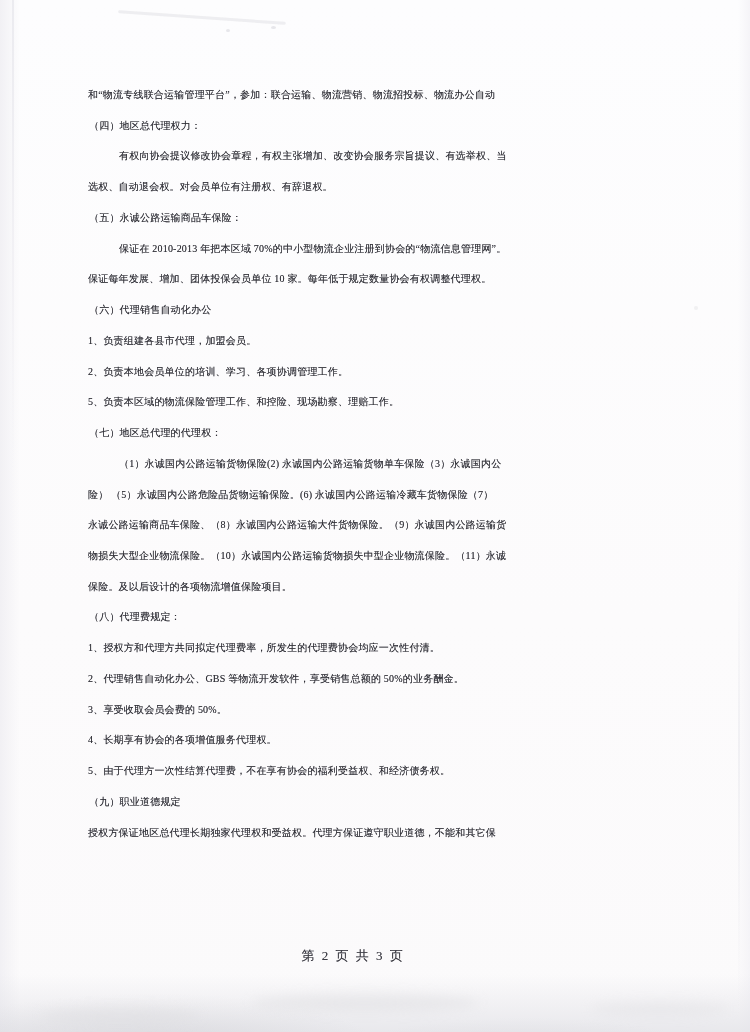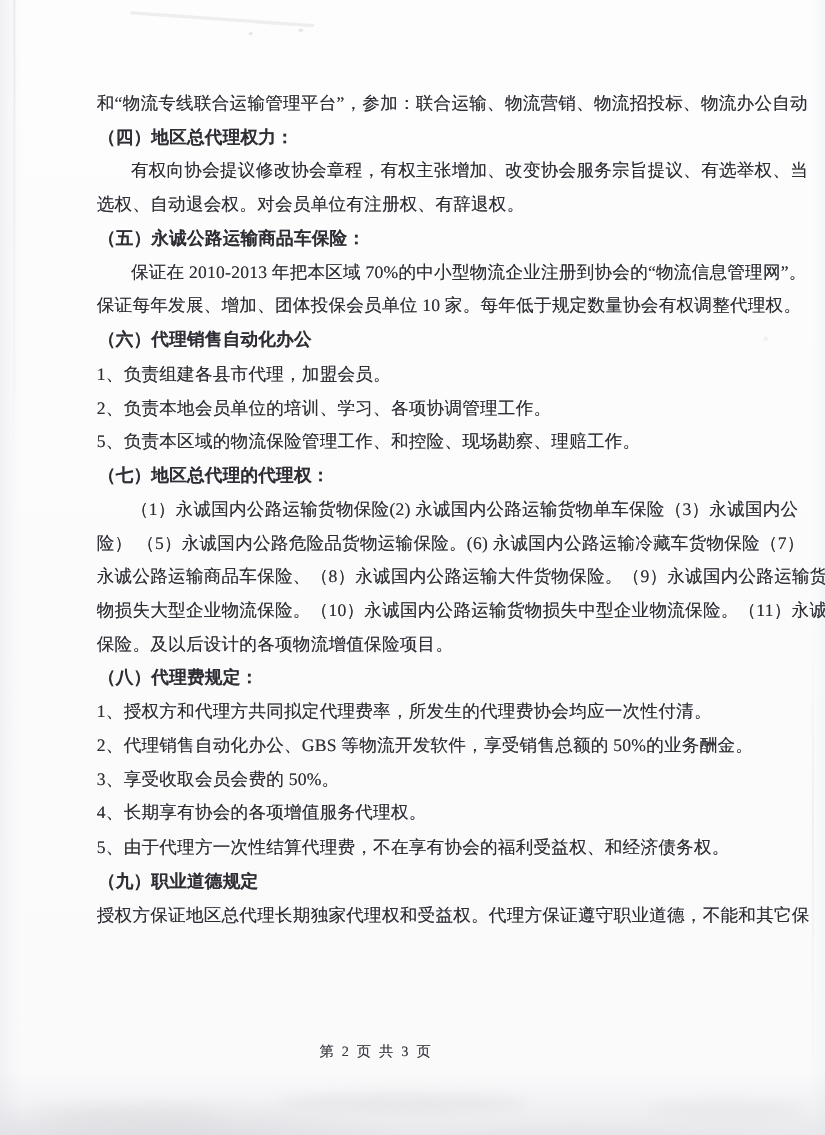--- a/index.html
+++ b/index.html
@@ -42,30 +42,30 @@
   .blotch.b3 { left: 590px; top: 1002px; width: 140px; height: 14px; opacity: .35; }
   .edge-right {
     position: absolute; right: 10px; top: 560px; width: 2px; height: 460px;
     background: linear-gradient(rgba(232,232,237,0), #e9e9ee 40%, rgba(233,233,238,0));
     opacity: .6;
   }
   
   .textblock {
     position: absolute; left: 88px; top: 80px; width: 620px;
     color: #2e2e35;
-    font-size: 16px;
+    font-size: 10px;
     letter-spacing: 0.2px;
     text-shadow: 0 0 0.6px rgba(44,44,54,0.55);
   }
   .line { height: 30.74px; line-height: 30.74px; white-space: nowrap; }
   .line.para   { text-indent: 31px; }
-  .line.header { text-indent: 1px; font-weight: bold; }
+  .line.header { text-indent: 1px; }
   
   .footer {
-    position: absolute; top: 946px; left: 342px; transform: translateX(-50%);
+    position: absolute; top: 946px; left: 353px; transform: translateX(-50%);
     font-size: 13px; line-height: 20px; letter-spacing: 2px;
     color: #3a3a42;
     text-shadow: 0 0 0.5px rgba(50,50,60,0.5);
     white-space: nowrap;
   }
 </style>
 </head>
 <body>
 
 <div class="page">

